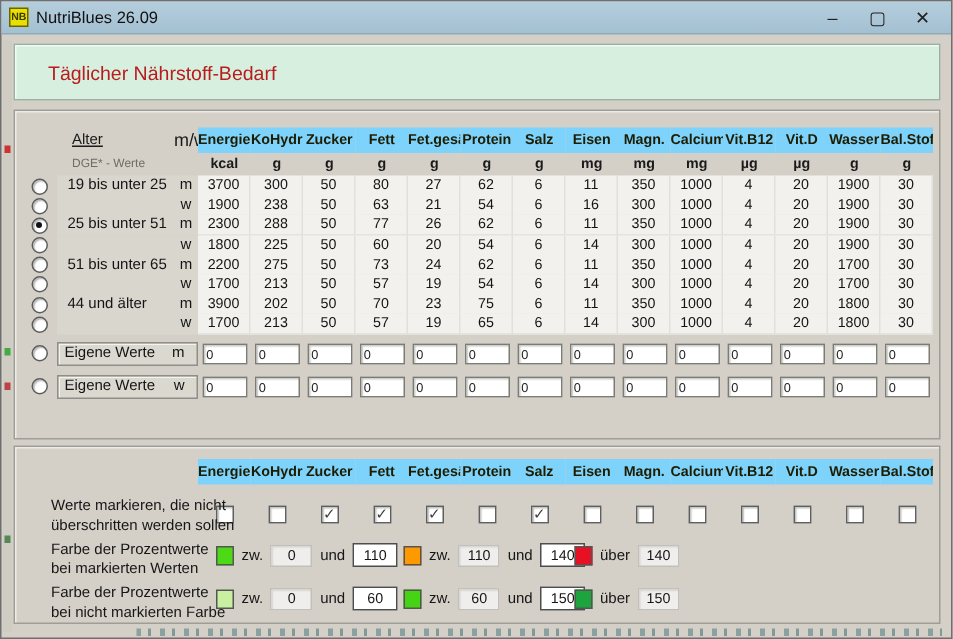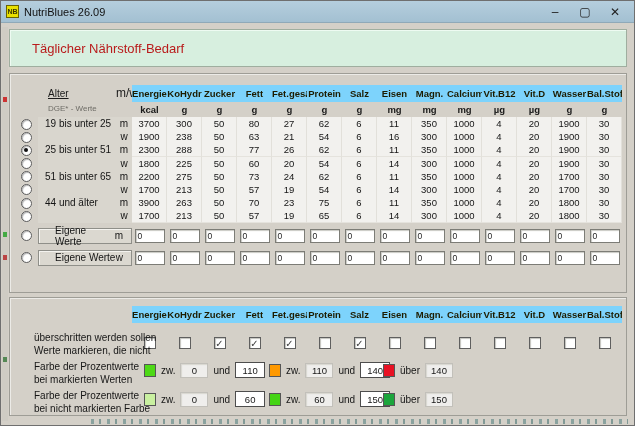--- a/index.html
+++ b/index.html
@@ -73,21 +73,21 @@
               line-height:13px; white-space:nowrap; }
   .sex-cell { background:#d9d6ce; font-size:10px; color:#141414; text-align:center; line-height:13px; }
   .val-cell { background:#f2f1ee; font-size:9.5px; color:#141414; text-align:center;
               line-height:13px; border-right:1px solid #e2e0da; border-bottom:1px solid #e5e3dd; }
 
   
   .custom-row { height:18px; margin-top:4px; align-items:center; }
   .custom-label-box { grid-column:2 / span 2; height:16px; background:#dbd8d0;
      border:1px solid #8f8f89; box-shadow:inset 1px 1px 0 #f4f3ef;
      display:flex; align-items:center; font-size:10px; color:#141414; }
-  .custom-label-box .lbl { padding-left:16px; flex:1; }
+  .custom-label-box .lbl { padding-left:4px; flex:1; }
   .custom-label-box .sx { padding-right:8px; }
   .cust-cell { display:flex; align-items:center; justify-content:center; }
   .cust-input { width:30px; height:14px; background:#fff; border:1px solid #7c7c76;
      box-shadow:inset 1px 1px 1px #c9c9c4; font-size:8.5px; color:#222;
      line-height:12px; padding-left:2px; }
 
   
   .cols14 { display:grid; grid-template-columns:repeat(14,1fr);
             width:490px; margin-left:122px; }
   .set-hdr { height:17px; margin-top:8px; }
@@ -310,21 +310,21 @@
           <div class="val-cell">1700</div>
           <div class="val-cell">30</div>
         </div>
         <div class="trow data-row">
           <div class="radio-cell">
             <div class="radio"></div>
           </div>
           <div class="age-cell">44 und älter</div>
           <div class="sex-cell">m</div>
           <div class="val-cell">3900</div>
-          <div class="val-cell">263</div>
+          <div class="val-cell">202</div>
           <div class="val-cell">50</div>
           <div class="val-cell">70</div>
           <div class="val-cell">23</div>
           <div class="val-cell">75</div>
           <div class="val-cell">6</div>
           <div class="val-cell">11</div>
           <div class="val-cell">350</div>
           <div class="val-cell">1000</div>
           <div class="val-cell">4</div>
           <div class="val-cell">20</div>
@@ -514,22 +514,22 @@
           <div class="checkbox"></div>
         </div>
         <div class="chk-cell">
           <div class="checkbox"></div>
         </div>
         <div class="chk-cell">
           <div class="checkbox"></div>
         </div>
       </div>
     <div class="mark-label">
+      <div>Werte markieren, die nicht</div>
       <div>überschritten werden sollen</div>
-      <div>Werte markieren, die nicht</div>
     </div>
 
     <div class="color-row-label" style="top:62px;">
       <div>Farbe der Prozentwerte</div>
       <div>bei markierten Werten</div>
     </div>
     <div class="color-row" style="top:62px;" id="marked-row">
         <div class="range-group" style="left: 12px;">
           <div class="swatch" style="background: rgb(78, 217, 22);"></div>
           <span class="range-word">zw.</span>

